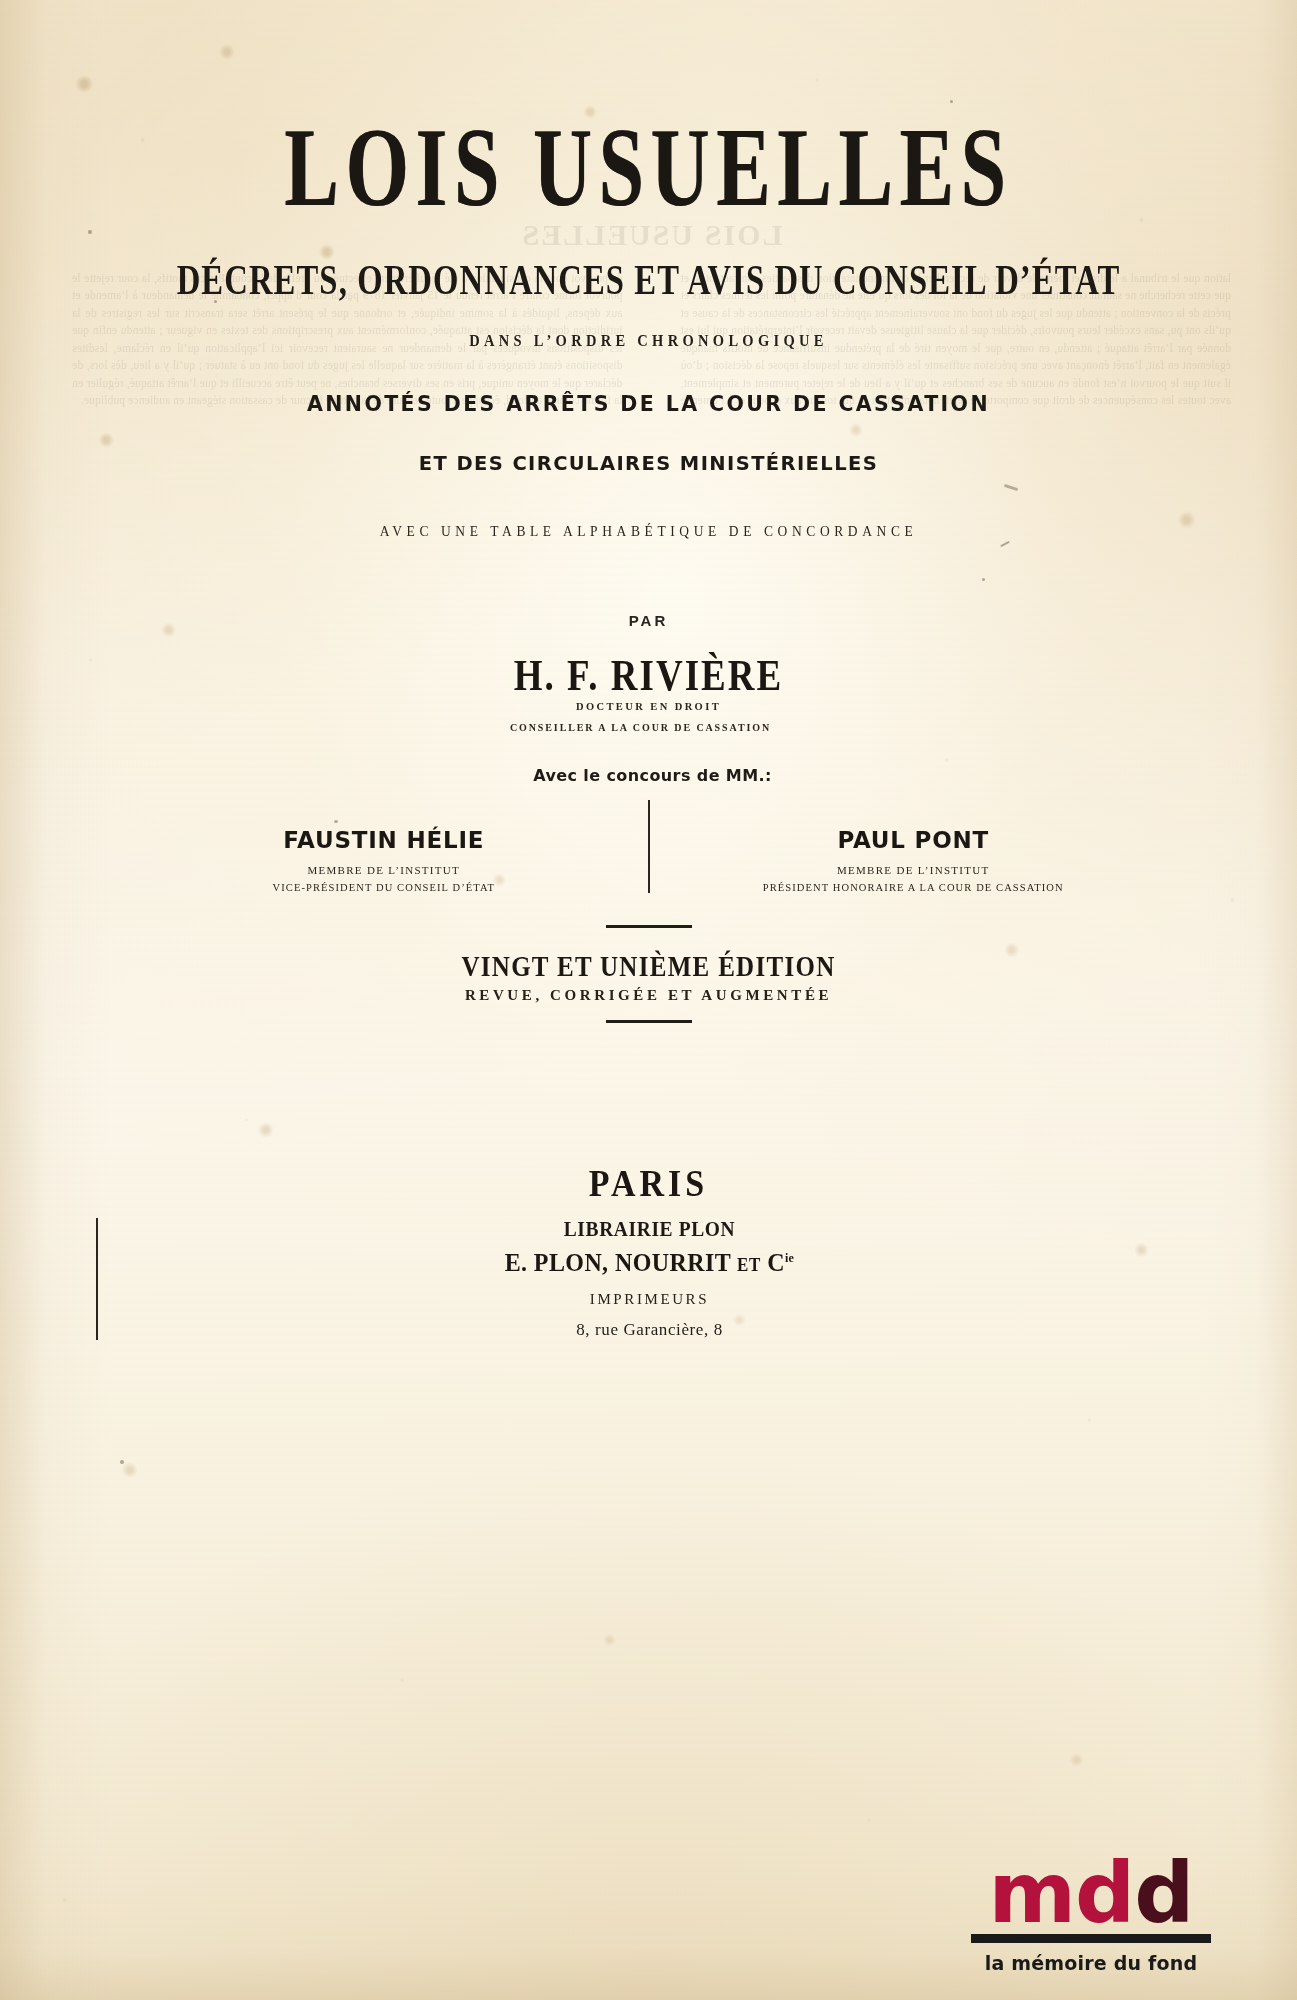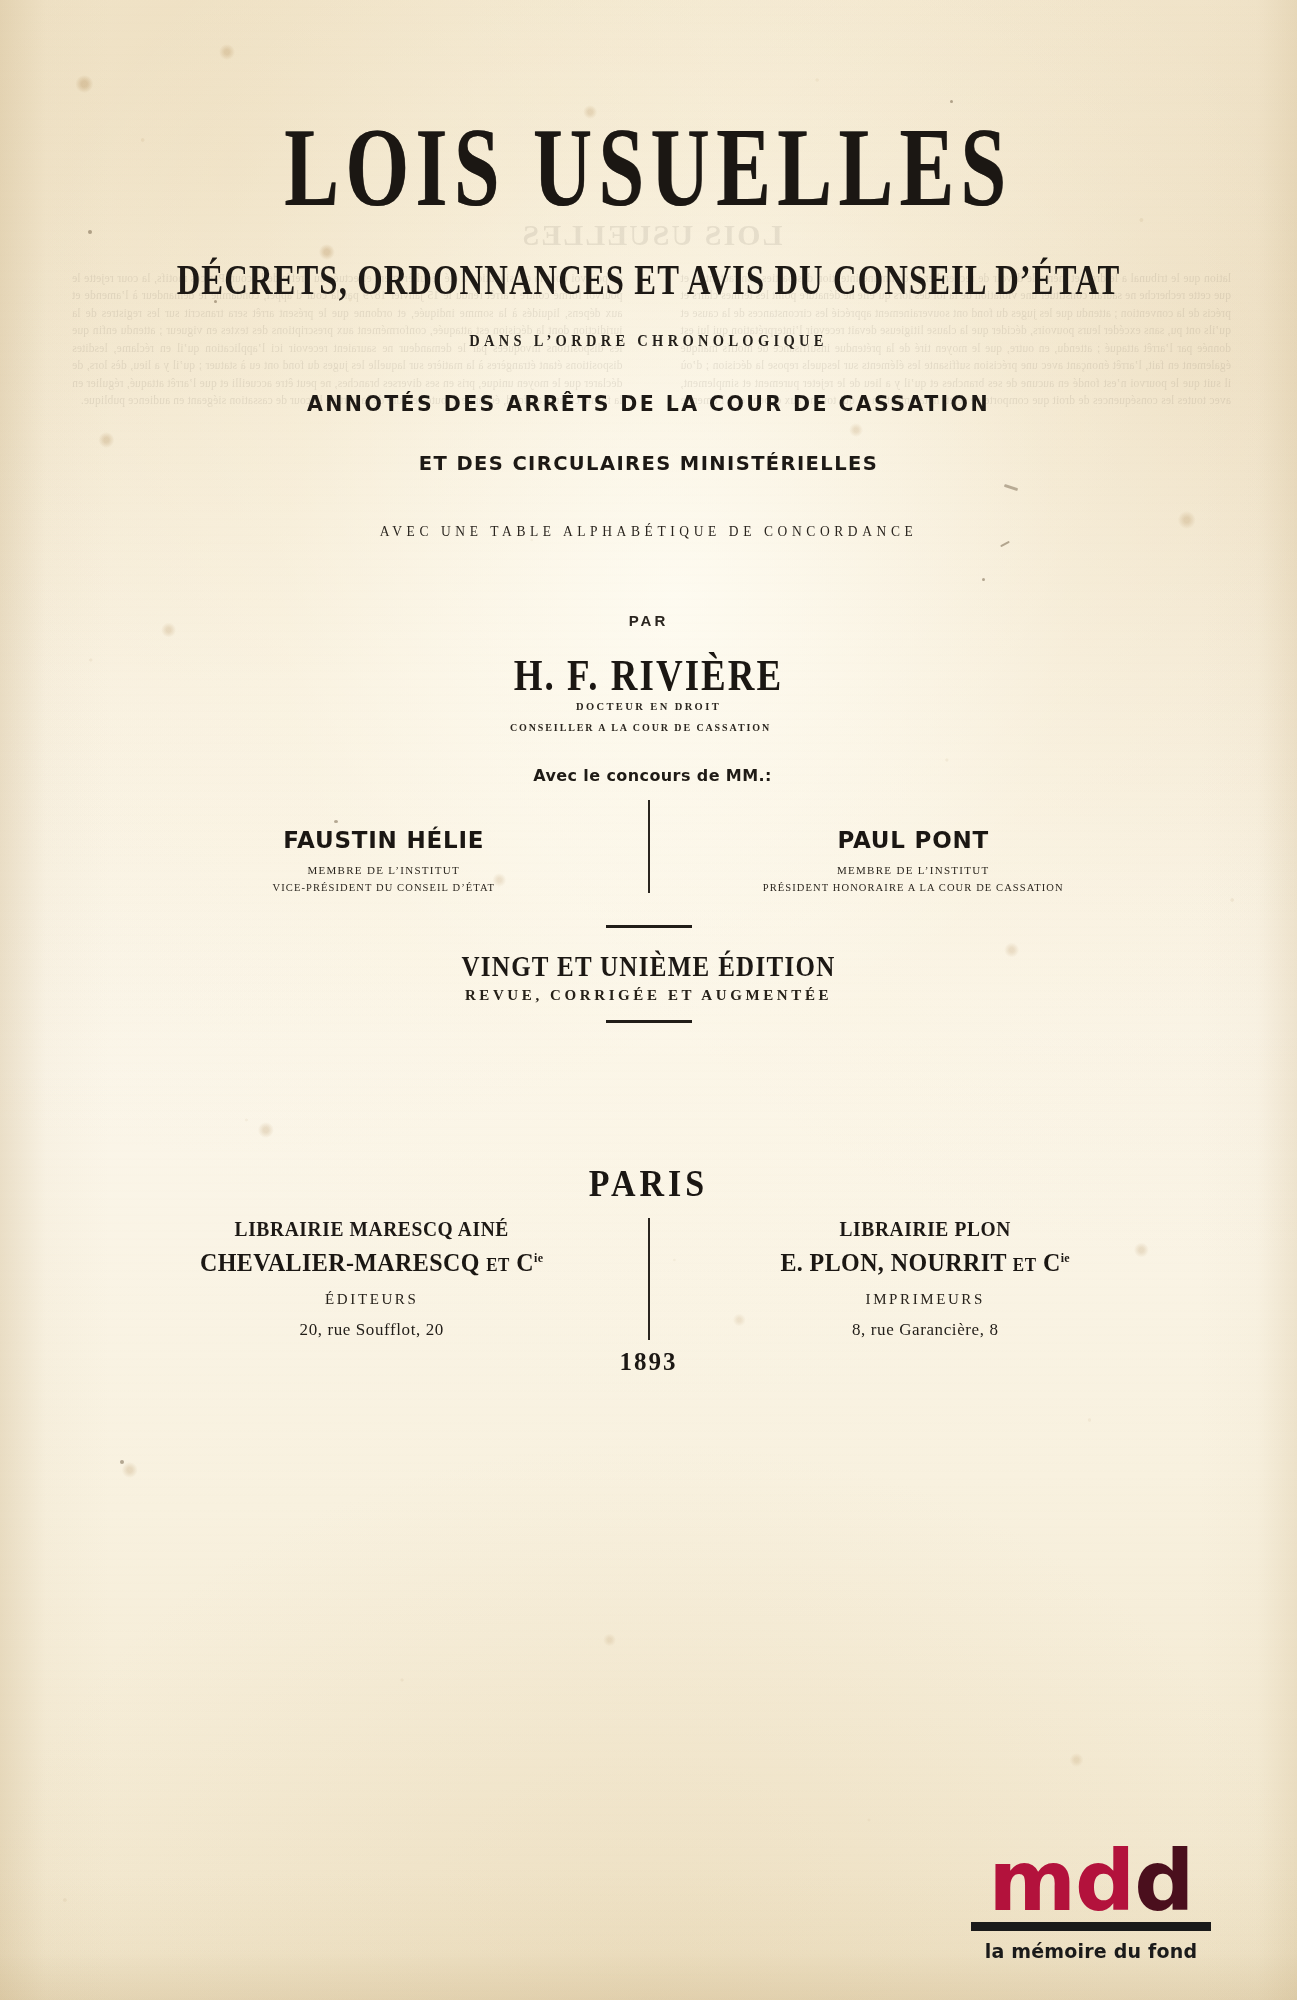--- a/index.html
+++ b/index.html
@@ -424,21 +424,21 @@
     font-weight: bold;
     font-size: 25px;
     letter-spacing: 2px;
     color: #1c1814;
   }
 
   
   .logo {
     position: absolute;
     right: 56px;
-    bottom: 38px;
+    bottom: 26px;
     width: 300px;
     text-align: center;
     user-select: none;
   }
   .logo-mark {
     font-family: "DejaVu Sans", "Liberation Sans", sans-serif;
     font-weight: bold;
     font-size: 84px;
     line-height: 0.92;
     letter-spacing: -1px;
@@ -526,36 +526,29 @@
     </div>
 
     <div class="rule-short rule-top"></div>
     <div class="edition-main">VINGT ET UNIÈME ÉDITION</div>
     <div class="edition-sub">REVUE, CORRIGÉE ET AUGMENTÉE</div>
     <div class="rule-short rule-bot"></div>
 
     <div class="city">PARIS</div>
 
     <div class="pub">
-      <div class="pub-col">
-        <div class="pub-l1">LIBRAIRIE MARESCQ AINÉ</div>
-        <div class="pub-l2"><span>CHEVALIER-MARESCQ</span> <span class="sm">ET</span> <span>C</span><span class="sup">ie</span></div>
-        <div class="pub-l3">ÉDITEURS</div>
-        <div class="pub-l4">20, rue Soufflot, 20</div>
-      </div>
       <div class="pub-rule"></div>
       <div class="pub-col">
         <div class="pub-l1">LIBRAIRIE PLON</div>
         <div class="pub-l2"><span>E. PLON, NOURRIT</span> <span class="sm">ET</span> <span>C</span><span class="sup">ie</span></div>
         <div class="pub-l3">IMPRIMEURS</div>
         <div class="pub-l4">8, rue Garancière, 8</div>
       </div>
     </div>
 
-    <div class="year">1893</div>
 
   </div>
 
   <div class="logo">
     <div class="logo-mark"><span>md</span><span class="d2">d</span></div>
     <div class="logo-bar"></div>
     <div class="logo-tag">la mémoire du fond</div>
   </div>
 
 </div>

